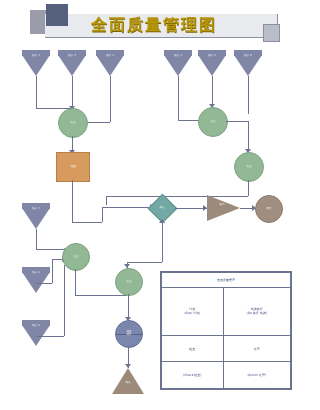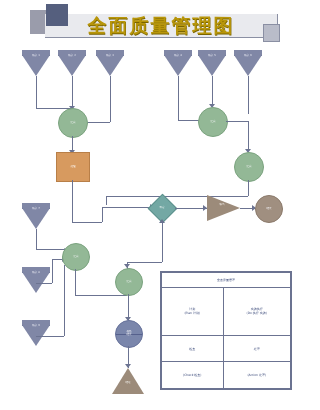--- a/index.html
+++ b/index.html
@@ -12,23 +12,23 @@
 
   
   .hdr-bar{
     position:absolute;left:45px;top:14px;width:232px;height:23px;
     background:#e9eaee;border-right:1px solid #8a8fa3;border-bottom:1px solid #8a8fa3;
   }
   .hdr-sq-light{position:absolute;left:30px;top:10px;width:28px;height:24px;background:#9a9cab;}
   .hdr-sq-dark{position:absolute;left:46px;top:4px;width:22px;height:22px;background:#555f7e;}
   .hdr-sq-right{position:absolute;left:263px;top:24px;width:15px;height:16px;background:#b9bcc9;border:1px solid #8a8fa3;}
   .hdr-title{
-    position:absolute;left:45px;top:14px;width:232px;height:23px;
+    position:absolute;left:38px;top:14px;width:232px;height:23px;
     display:flex;align-items:center;justify-content:center;
-    font-size:19px;font-weight:bold;letter-spacing:2px;
+    font-size:16px;font-weight:bold;letter-spacing:2px;
     color:#b8960a;text-shadow:0.5px 0.5px 0 #7a6400;
     white-space:nowrap;
   }
 
   
   .ln{position:absolute;background:#6b7391;}
   .lnv{width:1px;}
   .lnh{height:1px;}
   .arw{position:absolute;width:0;height:0;}
   .arw-d{border-left:3px solid transparent;border-right:3px solid transparent;border-top:4px solid #6b7391;}

